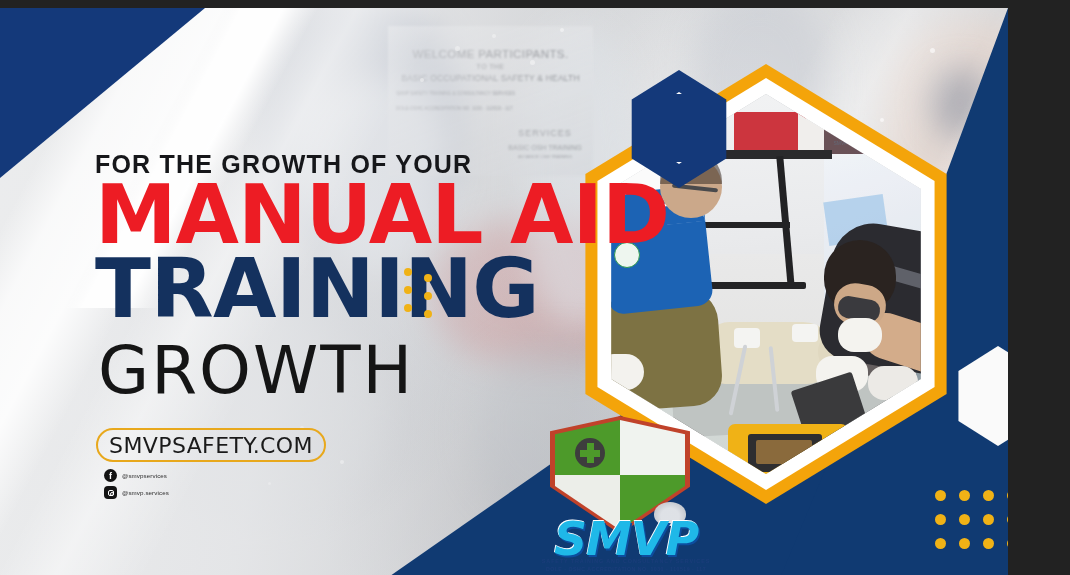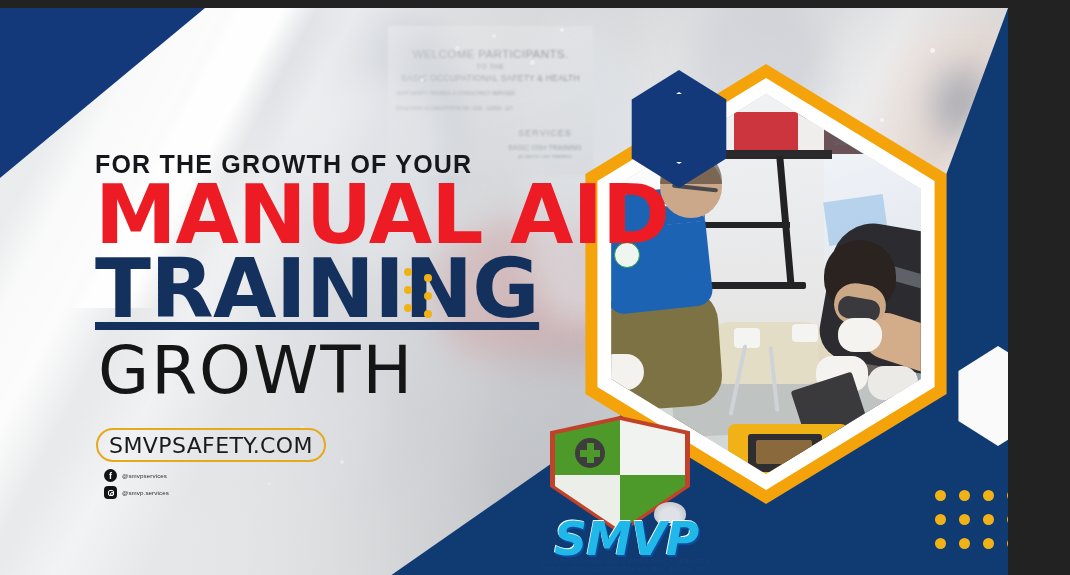--- a/index.html
+++ b/index.html
@@ -172,21 +172,20 @@
   }
   .t-firstaid{
     position:absolute;left:95px;top:166px;
     font-size:82px;font-weight:700;letter-spacing:-1px;color:#ed1c24;line-height:1;
     font-family:"DejaVu Sans", sans-serif;
   }
   .t-training{
     position:absolute;left:95px;top:240px;
     font-size:82px;font-weight:700;letter-spacing:-0.5px;color:#14315e;line-height:1;
     font-family:"DejaVu Sans", sans-serif;
-    text-decoration:underline;
   }
   .dots-letter{position:absolute;left:404px;top:260px;width:34px;height:52px;}
   .dots-letter i{position:absolute;width:8px;height:8px;border-radius:50%;background:#f0b216;display:block;}
   .t-manual{
     position:absolute;left:98px;top:330px;
     font-size:66px;font-weight:400;letter-spacing:2px;color:#151515;line-height:1;
     font-family:"DejaVu Sans", sans-serif;
   }
 
   .url-pill{

